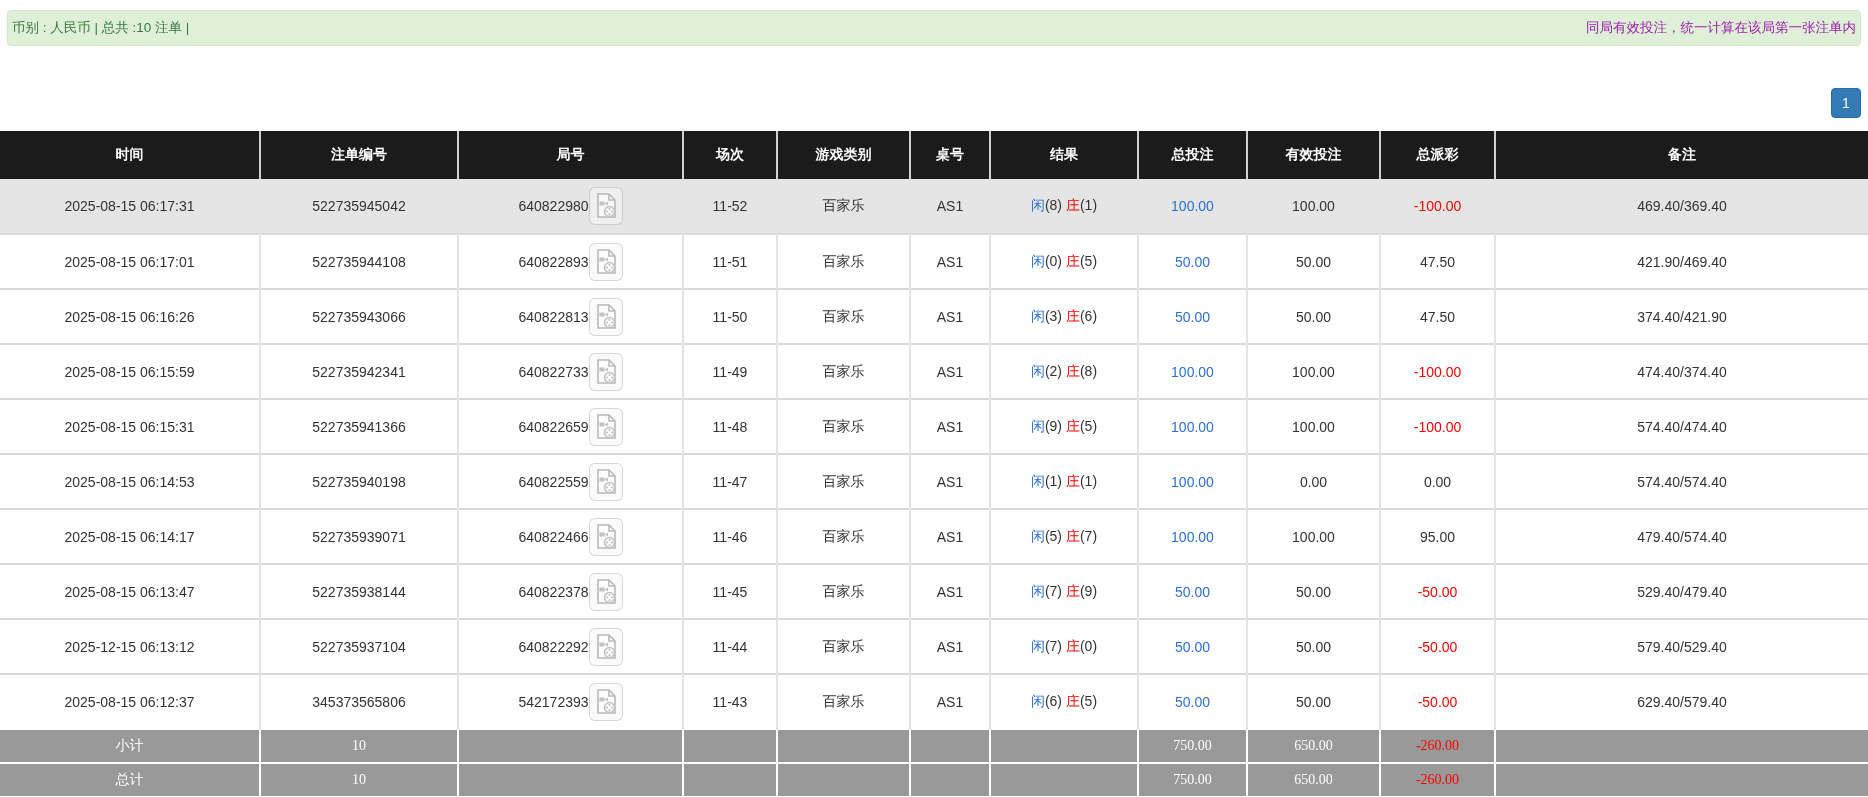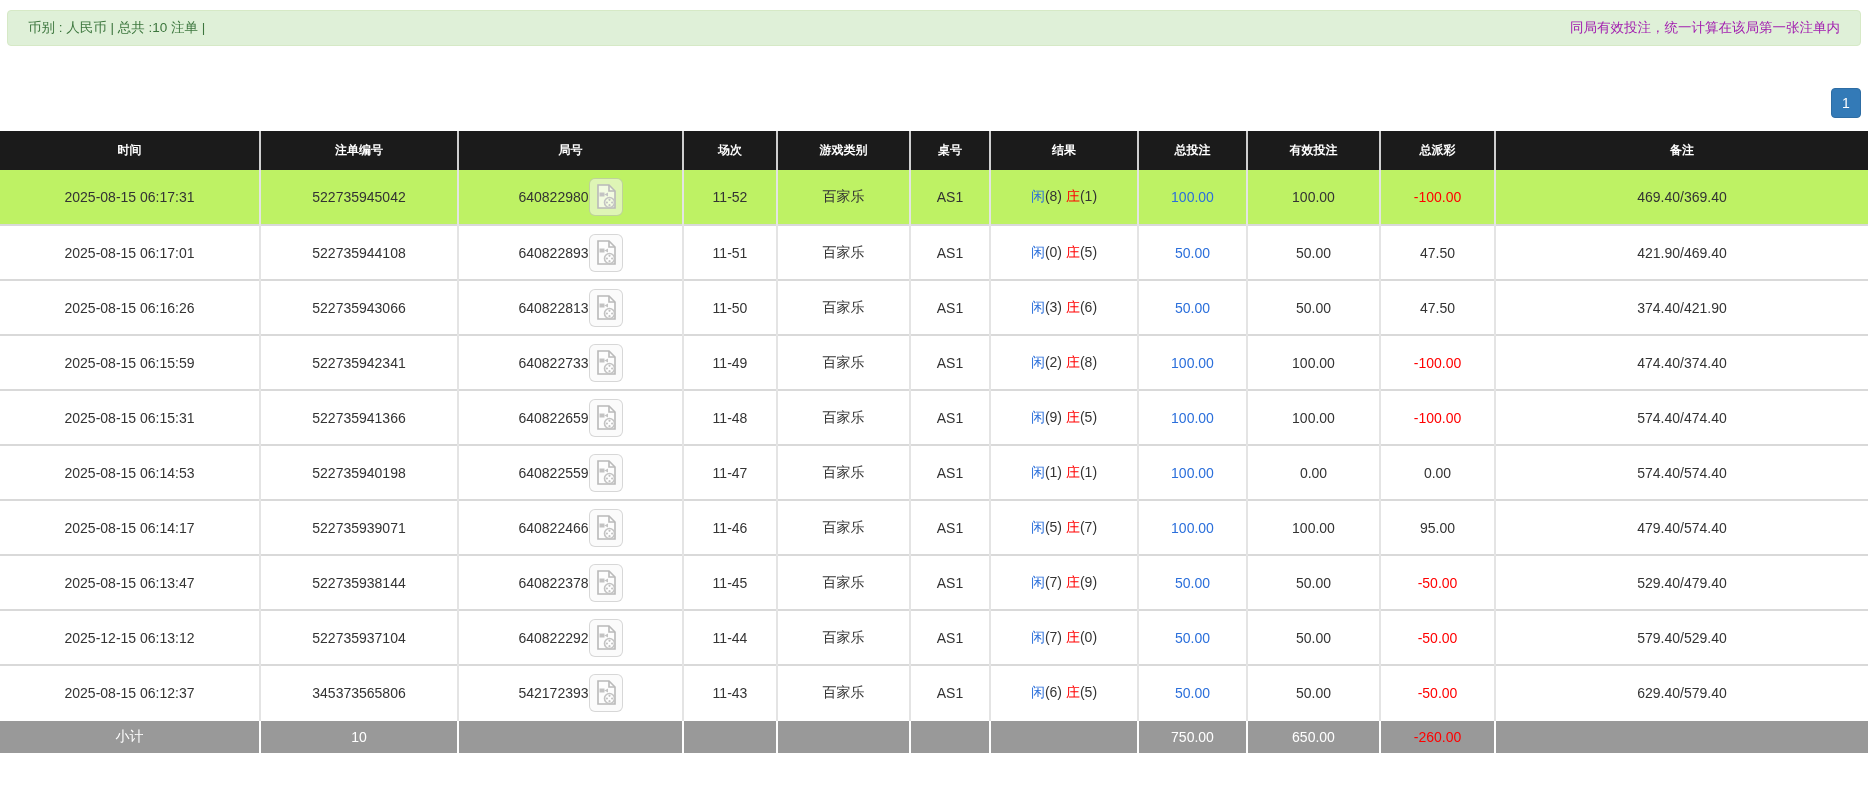--- a/index.html
+++ b/index.html
@@ -3,59 +3,59 @@
 <meta charset="utf-8">
 <style>
   * { box-sizing: border-box; margin: 0; padding: 0; }
   html,body { width: 1868px; height: 797px; background: #fff; overflow: hidden;
               font-family: "Liberation Sans", sans-serif; }
   
   .topbar {
     margin: 10px 7px 0 7px; height: 36px;
     background: #dff0d8; border: 1px solid #d6e9c6; border-radius: 4px;
     display: flex; align-items: center; justify-content: space-between;
-    padding: 0 20px; font-size: 13.5px;
+    padding: 0 4px; font-size: 13.5px;
   }
   .topbar .summary { color: #3c763d; }
   .topbar .notice  { color: #a21caf; }
   
   .pagerow { height: 76px; display: flex; align-items: flex-end; justify-content: flex-end;
              padding: 0 7px 4px 0; }
   .pagebtn {
     min-width: 30px; height: 30px; background: #337ab7; border: 1px solid #2e6da4;
     border-radius: 4px; color: #fff; font-size: 14px;
     display: flex; align-items: center; justify-content: center; cursor: pointer;
   }
   
   table { width: 1868px; border-collapse: collapse; table-layout: fixed;
           margin-top: 9px; font-size: 14px; }
   thead th {
-    background: #1b1b1b; color: #fff; font-weight: bold; height: 39px;
-    border-left: 2px solid #cfcfcf; text-align: center; font-size: 12px;
+    background: #1b1b1b; color: #fff; font-weight: bold; height: 48px;
+    border-left: 2px solid #cfcfcf; text-align: center; font-size: 14px;
   }
   thead th:first-child { border-left: none; }
   tbody td {
     height: 55px; text-align: center; color: #333; background: #fff;
     border-left: 2px solid #e4e4e4; border-top: 2px solid #d9d9d9;
   }
   tbody tr:first-child td { border-top: none; }
   tbody td:first-child { border-left: none; }
-  tbody tr.hl td { background: #bef264; }
+  tbody tr.hl td { background: #e5e5e5; }
   .blue { color: #2b6fdb; }
   .red, .neg { color: #ff0000; }
   .betlink { color: #2b6fdb; cursor: pointer; }
   .roundcell { display: flex; align-items: center; justify-content: center; }
   .vidbtn {
     width: 34px; height: 38px; border: 1px solid rgba(0,0,0,0.14); border-radius: 6px;
     background: rgba(248,248,248,0.55); display: inline-flex; align-items: center;
     justify-content: center; cursor: pointer;
   }
   tfoot td {
     height: 34px; background: #999999; color: #fff; text-align: center;
-    border: 2px solid #ffffff; font-size: 14px;
+    border: 2px solid #ffffff; font-size: 14px; font-family: Liberation Serif, serif;
   }
   tfoot td.neg { color: #ff0000; }
   tfoot tr td:first-child { border-left: none; }
   tfoot tr td:last-child { border-right: none; }
 </style>
 </head>
 <body>
 
 <div class="topbar">
   <span class="summary">币别 : 人民币 | 总共 :10 注单 |</span>
@@ -444,14 +444,27 @@
     <td></td>
     <td></td>
     <td></td>
     <td></td>
     <td></td>
     <td>750.00</td>
     <td>650.00</td>
     <td class="neg">-260.00</td>
     <td></td>
   </tr>
+      <tr>
+    <td>总计</td>
+    <td>10</td>
+    <td></td>
+    <td></td>
+    <td></td>
+    <td></td>
+    <td></td>
+    <td>750.00</td>
+    <td>650.00</td>
+    <td class="neg">-260.00</td>
+    <td></td>
+  </tr>
     </tfoot>
 </table>
 
 </body></html>

